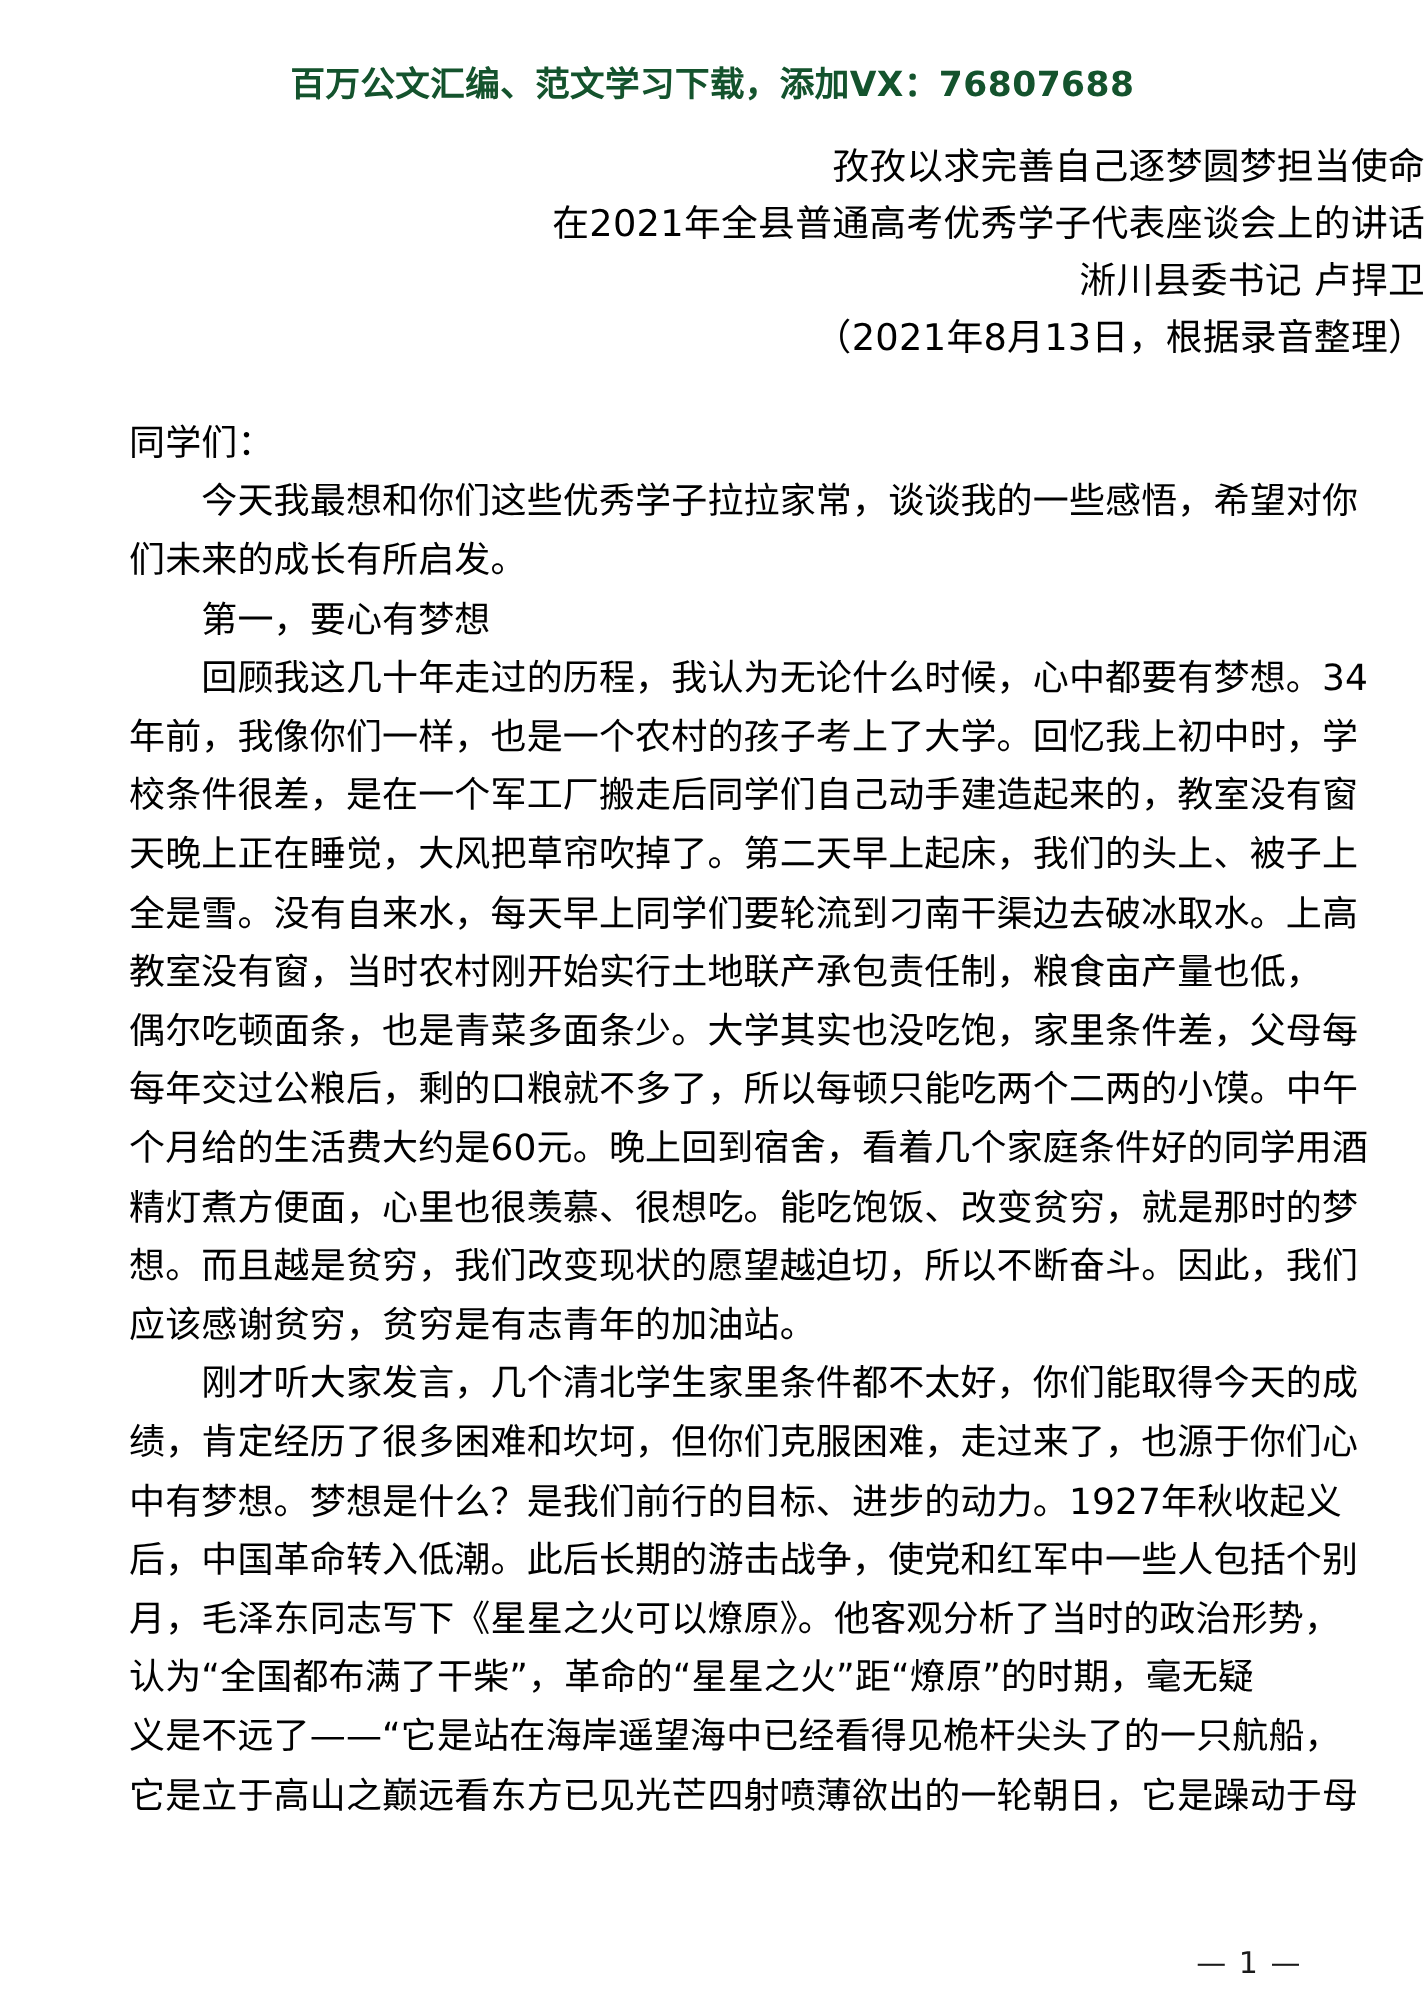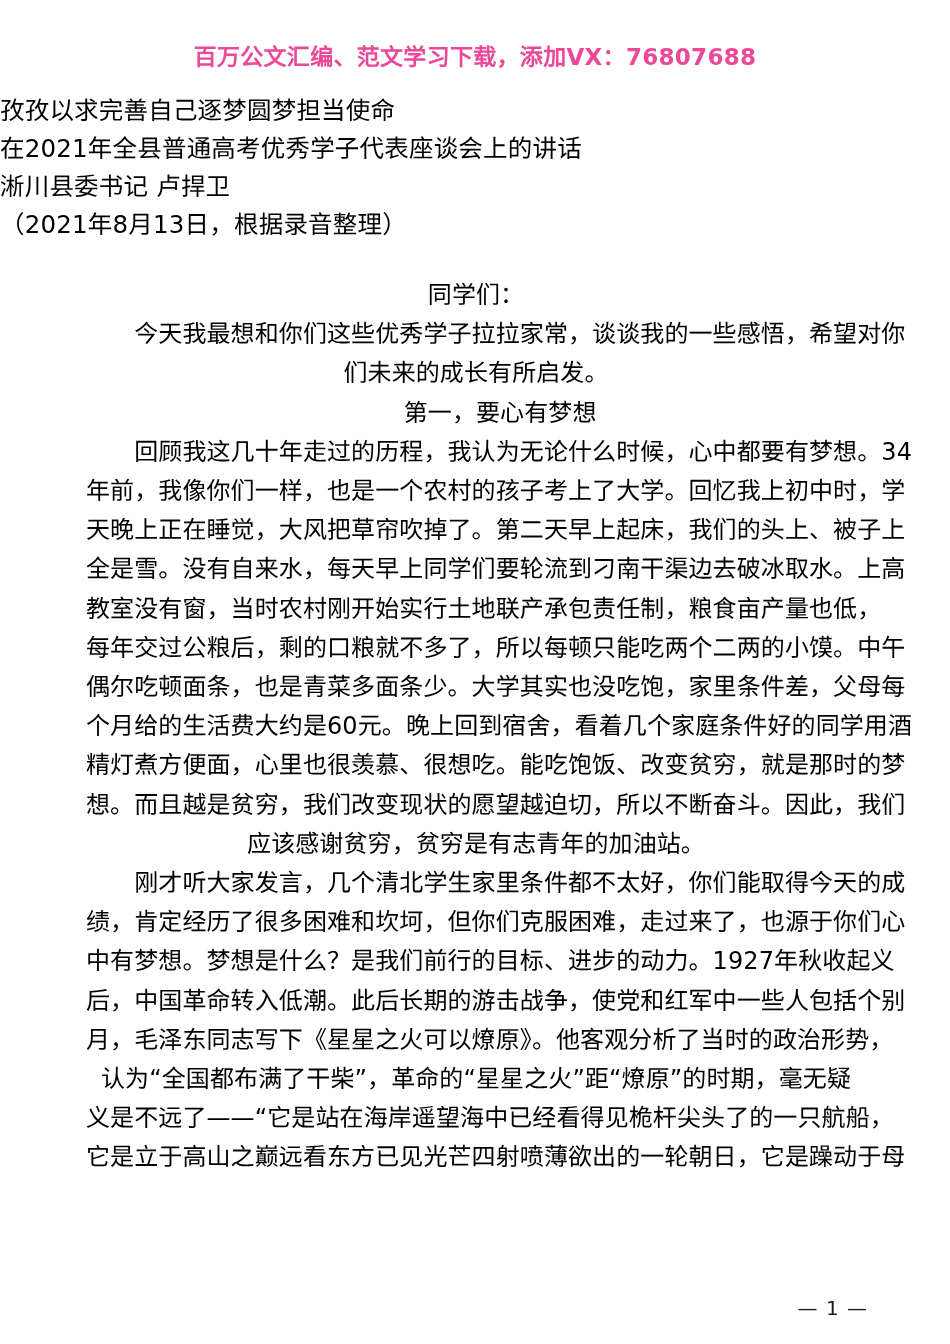--- a/index.html
+++ b/index.html
@@ -36,42 +36,41 @@
     line-height: 1.2;
     white-space: nowrap;
   }
 
   
   .title-block {
     position: absolute;
     top: 92px;
     left: 0;
     width: 950px;
-    text-align: left;
+    text-align: right;
   }
   .title-line {
     font-size: 24.5px;
     line-height: 38px;
     white-space: nowrap;
     letter-spacing: 0.2px;
   }
 
   
   .body-block {
     position: absolute;
     top: 276px;
     left: 86px;
     width: 780px;
   }
   .p-line {
     font-size: 24px;
     line-height: 39.2px;
     letter-spacing: 0.1px;
     white-space: pre;
-    text-align: center;
   }
   .p-line.bold {
     font-weight: normal;
   }
 
   
   .page-footer {
     position: absolute;
     bottom: 24px;
     left: 0;
@@ -82,45 +81,46 @@
     font-size: 20px;
     letter-spacing: 1px;
     color: #1a1a1a;
   }
 </style>
 </head>
 <body>
 
 <div class="page">
 
-  <div class="promo-header" style="color: #ec4899;">百万公文汇编、范文学习下载，添加VX：76807688</div>
+  <div class="promo-header" style="color: #14532d;">百万公文汇编、范文学习下载，添加VX：76807688</div>
 
   <div class="title-block">
     <div class="title-line">孜孜以求完善自己逐梦圆梦担当使命</div>
     <div class="title-line">在2021年全县普通高考优秀学子代表座谈会上的讲话</div>
     <div class="title-line">淅川县委书记  卢捍卫</div>
     <div class="title-line">（2021年8月13日，根据录音整理）</div>
   </div>
 
   <div class="body-block">
 
     <div class="p-line">同学们：</div>
 
     <div class="p-line">　　今天我最想和你们这些优秀学子拉拉家常，谈谈我的一些感悟，希望对你</div>
     <div class="p-line">们未来的成长有所启发。</div>
 
     <div class="p-line bold">　　第一，要心有梦想</div>
 
     <div class="p-line">　　回顾我这几十年走过的历程，我认为无论什么时候，心中都要有梦想。34</div>
     <div class="p-line">年前，我像你们一样，也是一个农村的孩子考上了大学。回忆我上初中时，学</div>
+    <div class="p-line">校条件很差，是在一个军工厂搬走后同学们自己动手建造起来的，教室没有窗</div>
     <div class="p-line">天晚上正在睡觉，大风把草帘吹掉了。第二天早上起床，我们的头上、被子上</div>
     <div class="p-line">全是雪。没有自来水，每天早上同学们要轮流到刁南干渠边去破冰取水。上高</div>
     <div class="p-line">教室没有窗，当时农村刚开始实行土地联产承包责任制，粮食亩产量也低，</div>
+    <div class="p-line">偶尔吃顿面条，也是青菜多面条少。大学其实也没吃饱，家里条件差，父母每</div>
     <div class="p-line">每年交过公粮后，剩的口粮就不多了，所以每顿只能吃两个二两的小馍。中午</div>
-    <div class="p-line">偶尔吃顿面条，也是青菜多面条少。大学其实也没吃饱，家里条件差，父母每</div>
     <div class="p-line">个月给的生活费大约是60元。晚上回到宿舍，看着几个家庭条件好的同学用酒</div>
     <div class="p-line">精灯煮方便面，心里也很羡慕、很想吃。能吃饱饭、改变贫穷，就是那时的梦</div>
     <div class="p-line">想。而且越是贫穷，我们改变现状的愿望越迫切，所以不断奋斗。因此，我们</div>
     <div class="p-line">应该感谢贫穷，贫穷是有志青年的加油站。</div>
     <div class="p-line"></div>
 
     <div class="p-line">　　刚才听大家发言，几个清北学生家里条件都不太好，你们能取得今天的成</div>
     <div class="p-line">绩，肯定经历了很多困难和坎坷，但你们克服困难，走过来了，也源于你们心</div>
     <div class="p-line">中有梦想。梦想是什么？是我们前行的目标、进步的动力。1927年秋收起义</div>
     <div class="p-line">后，中国革命转入低潮。此后长期的游击战争，使党和红军中一些人包括个别</div>

